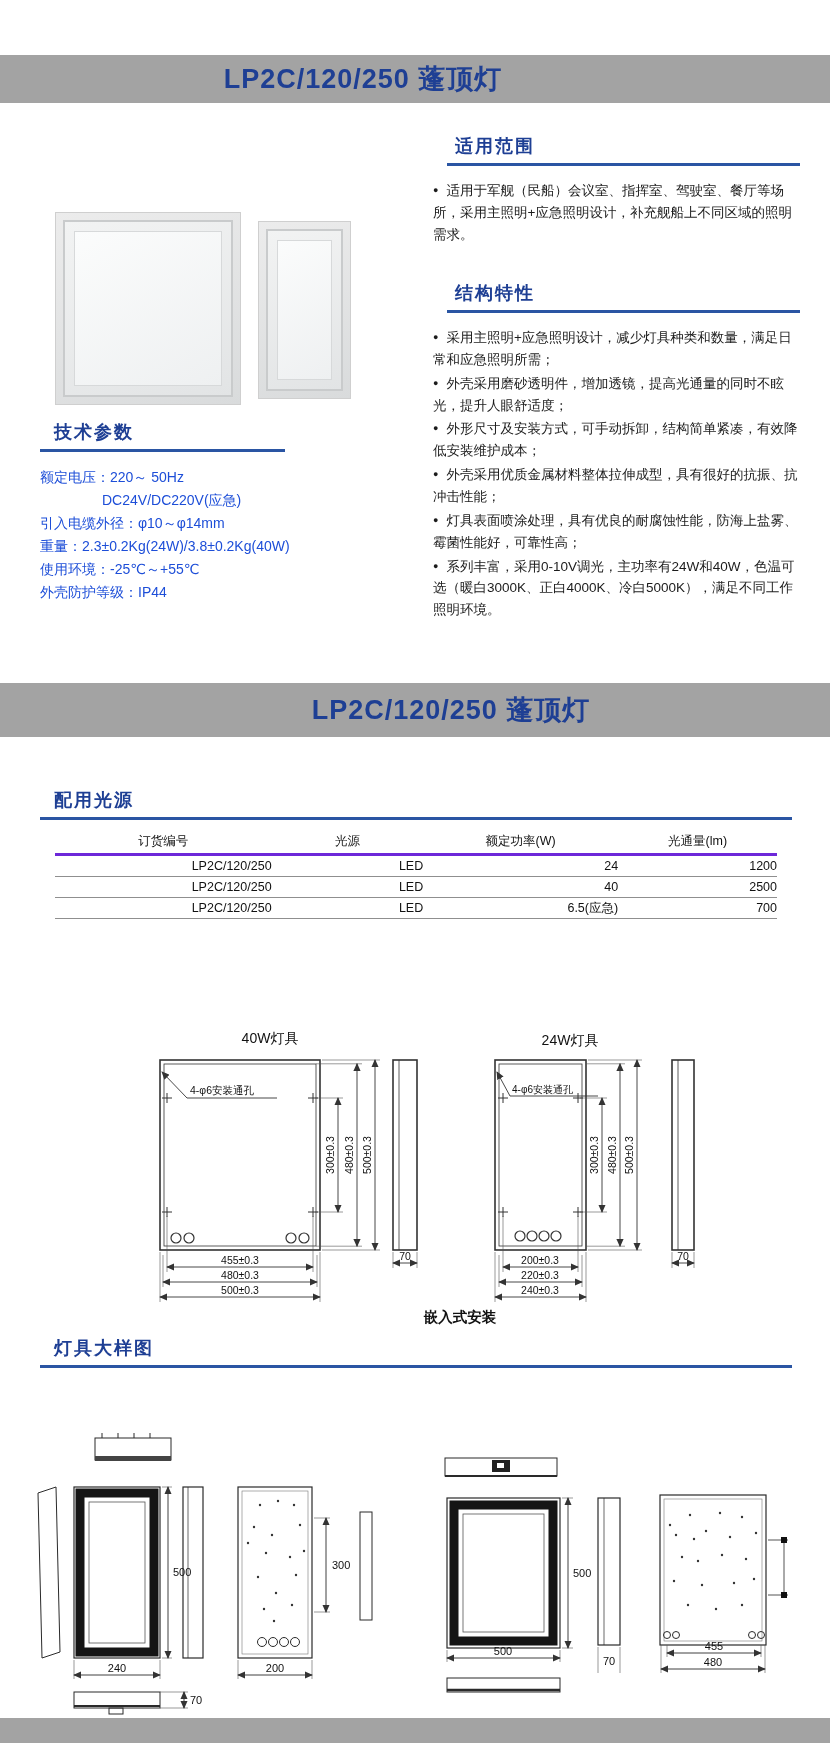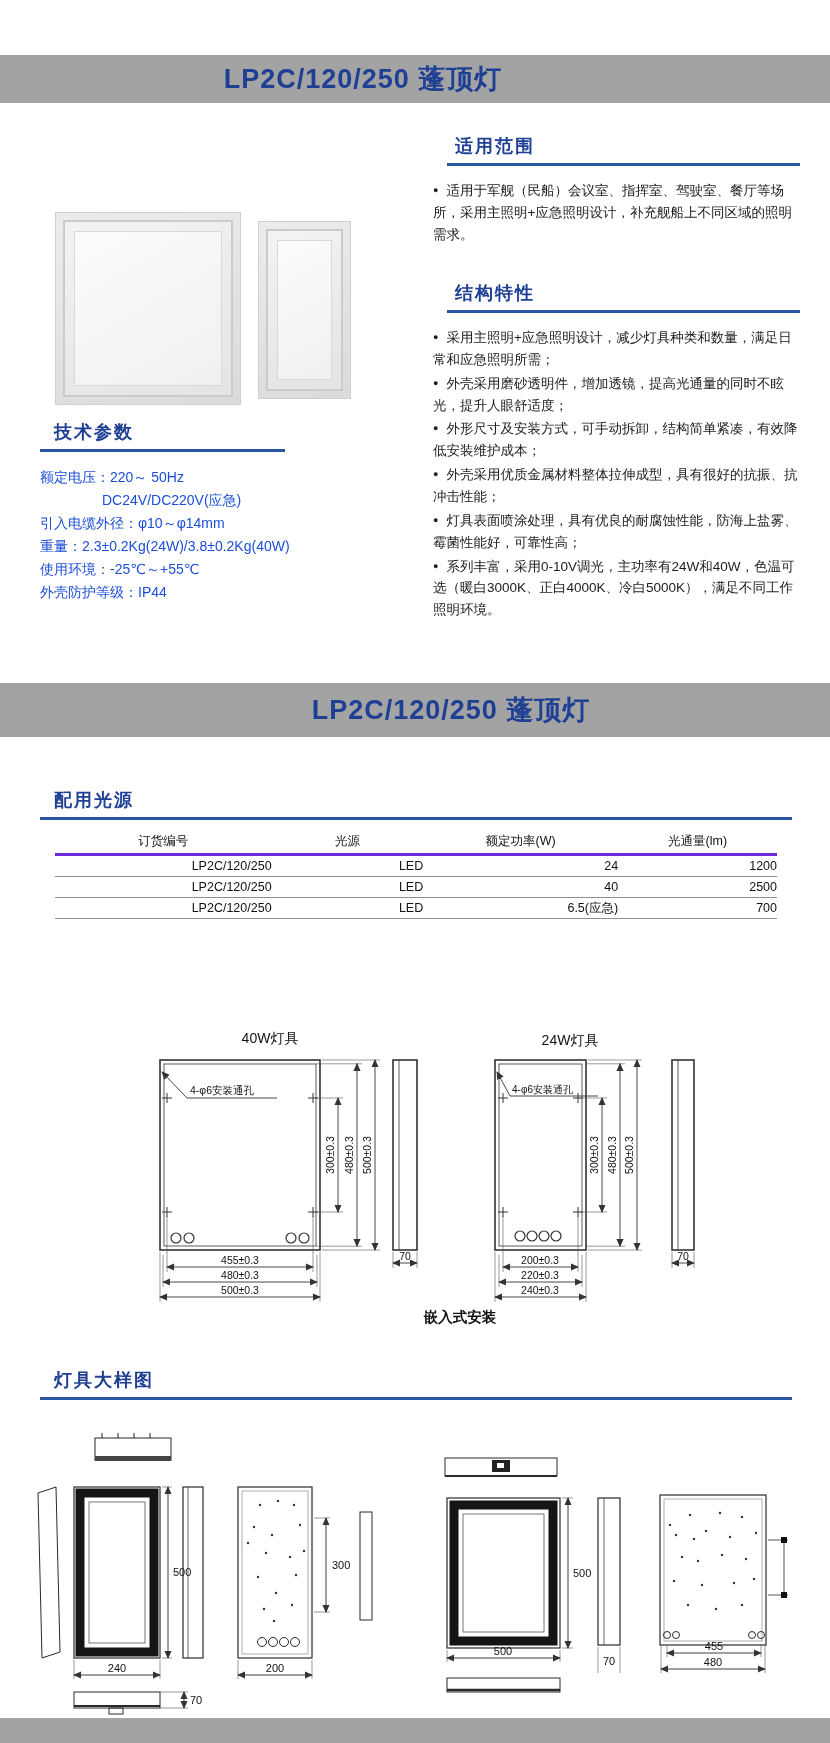--- a/index.html
+++ b/index.html
@@ -266,21 +266,21 @@
     <text x="136" y="105" transform="rotate(-90 136 105)" text-anchor="middle" font-size="10.5">480±0.3</text>
     <text x="153" y="105" transform="rotate(-90 153 105)" text-anchor="middle" font-size="10.5">500±0.3</text>
     <text x="60" y="214" text-anchor="middle" font-size="10.5">200±0.3</text>
     <text x="60" y="229" text-anchor="middle" font-size="10.5">220±0.3</text>
     <text x="60" y="244" text-anchor="middle" font-size="10.5">240±0.3</text>
     <text x="203" y="210" text-anchor="middle" font-size="10.5">70</text>
   </svg>
 
   <div class="capb" style="left:380px;top:1308px;width:160px;">嵌入式安装</div>
 
-  <div class="sec sec-w" style="top:1368px;">
+  <div class="sec sec-w" style="top:1336px;">
     <h3>灯具大样图</h3>
     <div class="rule"></div>
   </div>
 
   <svg style="position:absolute;left:30px;top:1405px;" width="770" height="310" viewBox="0 0 770 310">
     <defs>
       <marker id="a3" markerWidth="9" markerHeight="8" refX="8" refY="4" orient="auto-start-reverse">
         <path d="M0,0 L9,4 L0,8 z" fill="#333"></path>
       </marker>
     </defs>

